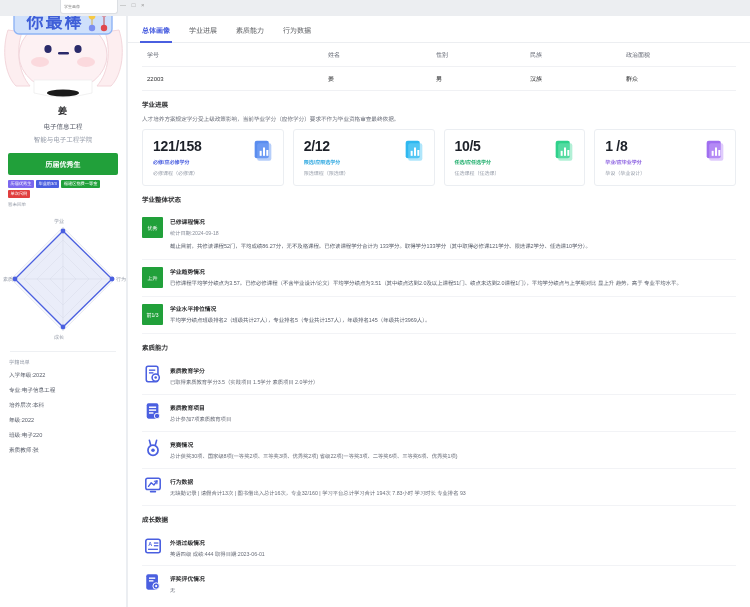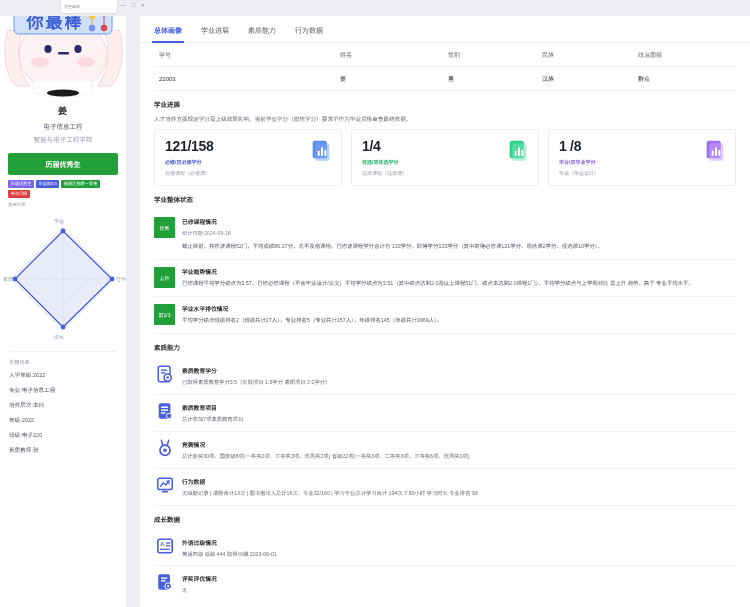--- a/index.html
+++ b/index.html
@@ -19,21 +19,21 @@
   }
   .topstrip .winbtns { position:absolute; left:120px; top:2px; font-size:6px; color:#999; letter-spacing:2px; }
 
   
   .wrap { position:absolute; top:16px; left:0; width:750px; height:591px; display:flex;border-radius:15px; }
   .sidebar {
     width:127px; background:#fff; position:relative; overflow:hidden;
     border-right:1px solid #ebeef2;
   }
   .content {
-    flex:1; background:#fff; margin-left:13px; overflow:hidden; position:relative;
+    flex:1; background:#fff; margin-left:1px; overflow:hidden; position:relative;
   }
 
   
   .avatar-box { position:relative; width:127px; height:86px; background:#fff; overflow:hidden; }
   .avatar-box svg { position:absolute; top:-16px; left:0; }
 
   .sb-name { text-align:center; font-size:9px; font-weight:bold; color:#303133; margin-top:2px; letter-spacing:1px;}
   .sb-major { text-align:center; font-size:6.5px; color:#5a5f6b; margin-top:4px; }
   .sb-college { text-align:center; font-size:6.5px; color:#9aa0ac; margin-top:3px; }
 
@@ -254,23 +254,37 @@
           <div class="card-sub2">必修课程（必修课）</div>
         </div>
         <svg class="card-ico" viewBox="0 0 24 26">
           <rect x="2" y="2" width="17" height="21" rx="2.5" fill="#5b8def"></rect>
           <rect x="5" y="5" width="17" height="21" rx="2.5" fill="#7aa6f5" opacity="0.55"></rect>
           <rect x="8" y="14" width="2.4" height="6" fill="#fff"></rect>
           <rect x="12" y="10" width="2.4" height="10" fill="#fff"></rect>
           <rect x="16" y="13" width="2.4" height="7" fill="#fff"></rect>
         </svg>
       </div>
+      <div class="card c-cyan">
+        <div>
+          <div class="card-num">2/12</div>
+          <div class="card-sub">限选/应限选学分</div>
+          <div class="card-sub2">限选课程（限选课）</div>
+        </div>
+        <svg class="card-ico" viewBox="0 0 24 26">
+          <rect x="2" y="2" width="17" height="21" rx="2.5" fill="#2fb8f0"></rect>
+          <rect x="5" y="5" width="17" height="21" rx="2.5" fill="#6dd2f7" opacity="0.55"></rect>
+          <rect x="8" y="14" width="2.4" height="6" fill="#fff"></rect>
+          <rect x="12" y="10" width="2.4" height="10" fill="#fff"></rect>
+          <rect x="16" y="13" width="2.4" height="7" fill="#fff"></rect>
+        </svg>
+      </div>
       <div class="card c-green">
         <div>
-          <div class="card-num">1/4</div>
+          <div class="card-num">10/5</div>
           <div class="card-sub">任选/应任选学分</div>
           <div class="card-sub2">任选课程（任选课）</div>
         </div>
         <svg class="card-ico" viewBox="0 0 24 26">
           <rect x="2" y="2" width="17" height="21" rx="2.5" fill="#2fd18b"></rect>
           <rect x="5" y="5" width="17" height="21" rx="2.5" fill="#72e3b4" opacity="0.55"></rect>
           <rect x="8" y="14" width="2.4" height="6" fill="#fff"></rect>
           <rect x="12" y="10" width="2.4" height="10" fill="#fff"></rect>
           <rect x="16" y="13" width="2.4" height="7" fill="#fff"></rect>
         </svg>

